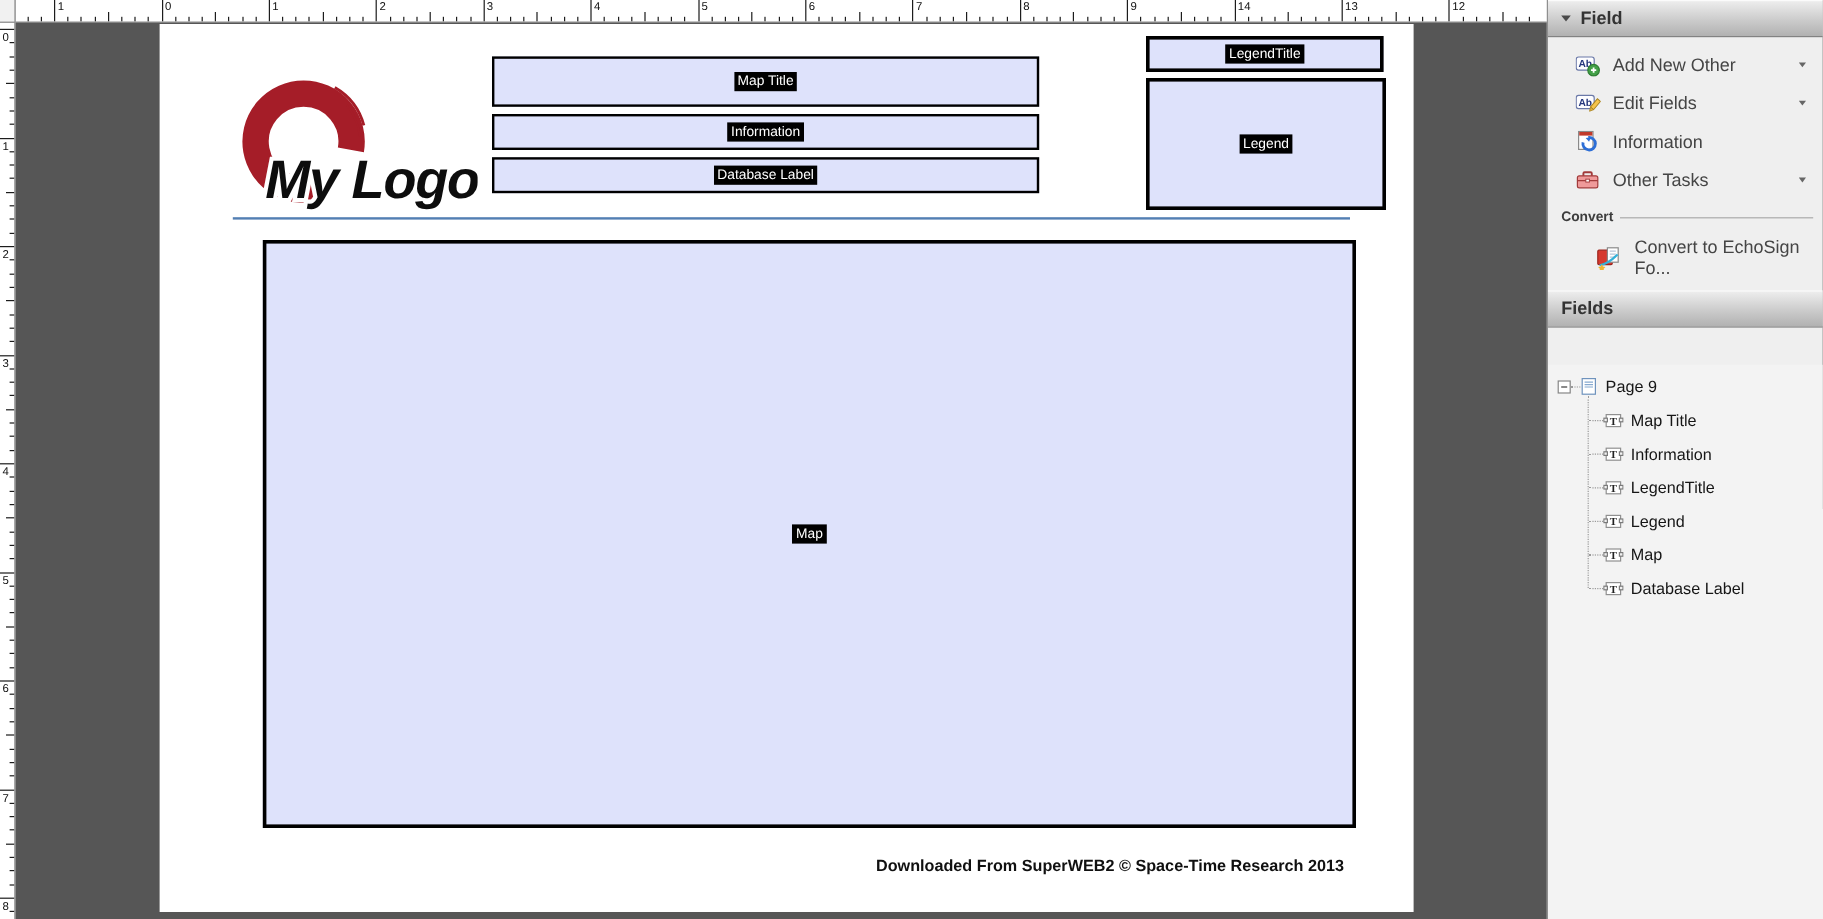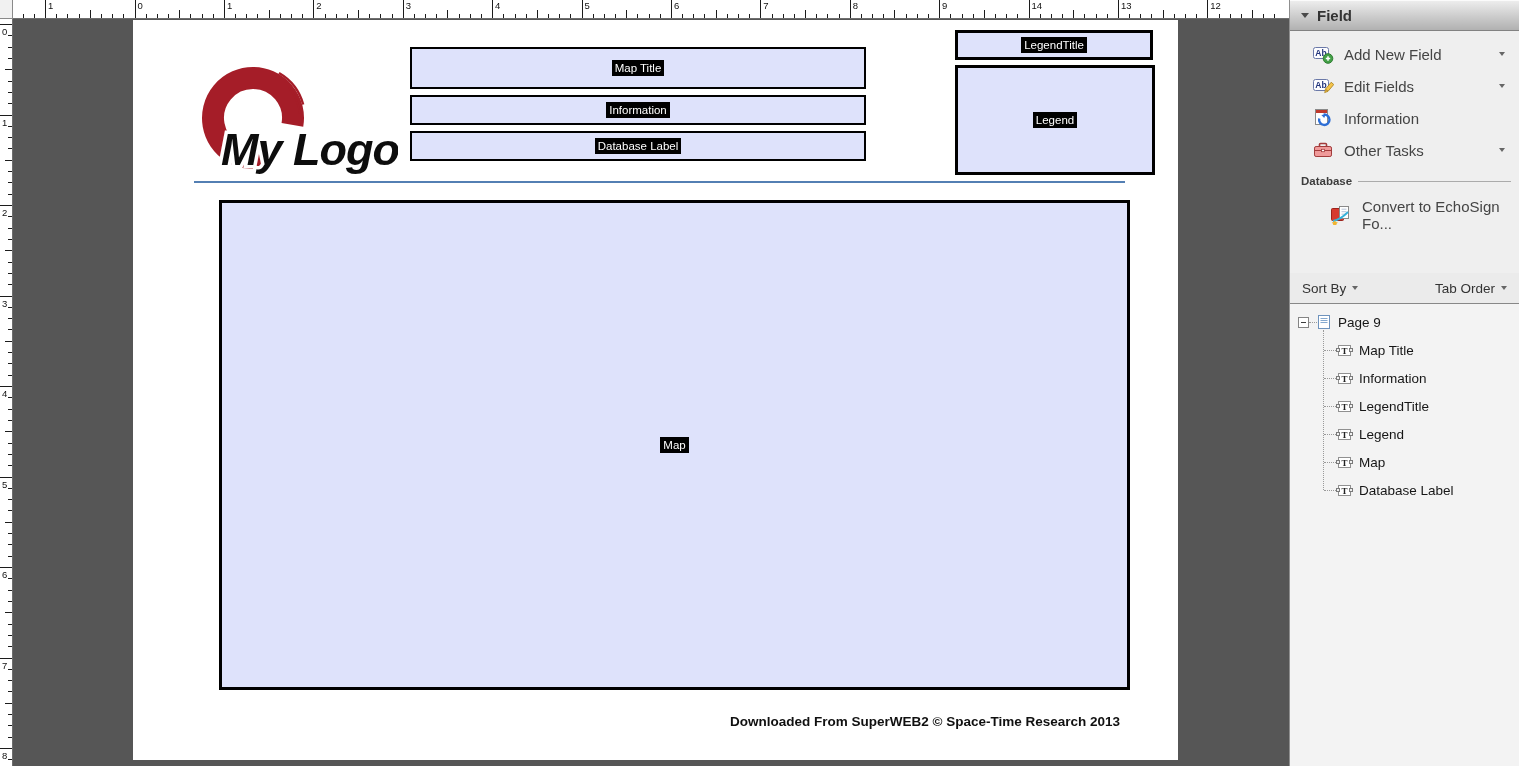--- a/index.html
+++ b/index.html
@@ -330,21 +330,21 @@
   <div id="task-items">
       <div class="task-row" style="top: 38px;">
         <span class="ticon">
           <svg width="21" height="19" viewBox="0 0 21 19">
             <rect x="0.5" y="2.5" width="15" height="11" rx="2" fill="#fdfdff" stroke="#6b79a8"></rect>
             <text x="8" y="11" font-family="Liberation Sans, sans-serif" font-size="8.5" font-weight="bold" fill="#23357c" text-anchor="middle">Ab</text>
             <circle cx="15" cy="13.5" r="4.8" fill="#43a047" stroke="#2e7d32"></circle>
             <path d="M15 11.3v4.4M12.8 13.5h4.4" stroke="#fff" stroke-width="1.5"></path>
           </svg>
         </span>
-        <span>Add New Field</span>
+        <span>Add New Other</span>
         <i class="dd"></i>
       </div>
       <div class="task-row" style="top: 70px;">
         <span class="ticon">
           <svg width="21" height="19" viewBox="0 0 21 19">
             <rect x="0.5" y="2.5" width="15" height="11" rx="2" fill="#fdfdff" stroke="#6b79a8"></rect>
             <text x="8" y="11" font-family="Liberation Sans, sans-serif" font-size="8.5" font-weight="bold" fill="#23357c" text-anchor="middle">Ab</text>
             <g transform="rotate(40 14.5 12)">
               <rect x="13" y="4.5" width="3.4" height="9" fill="#f6c44a" stroke="#a98320" stroke-width="0.8"></rect>
               <path d="M13 13.5l1.7 3.2 1.7-3.2z" fill="#e2b13c" stroke="#a98320" stroke-width="0.6"></path>
@@ -373,48 +373,41 @@
             <path d="M1.5 9.5h17" stroke="#a23b3b" stroke-width="1"></path>
             <rect x="8.5" y="8.3" width="3" height="2.4" fill="#fff" stroke="#a23b3b" stroke-width="0.8"></rect>
           </svg>
         </span>
         <span>Other Tasks</span>
         <i class="dd"></i>
       </div>
     </div>
 
   <div class="echosign-row">
-    <span>Database</span>
+    <span>Convert</span>
     <span class="rule"></span>
   </div>
 
   <div class="task-row echo-item">
     <span class="ticon">
       <svg width="22" height="20" viewBox="0 0 22 20">
         <rect x="1.5" y="3.5" width="12" height="12" rx="1" fill="#d63a2f" stroke="#9c241c"></rect>
         <rect x="9.5" y="1.5" width="9" height="12" fill="#fff" stroke="#8a8a8a"></rect>
         <path d="M11.5 4.2h5M11.5 6.7h5M11.5 9.2h5" stroke="#b9c4d8" stroke-width="1"></path>
         <path d="M3 16 q7 -1 15 -9" fill="none" stroke="#35b1d9" stroke-width="1.8"></path>
         <path d="M4.8 15.2l1 1.9 2.1.3-1.5 1.5.3 2.1-1.9-1-1.9 1 .3-2.1-1.5-1.5 2.1-.3z" fill="#f0b431"></path>
       </svg>
     </span>
     <span>Convert to EchoSign Fo...</span>
   </div>
 
-
-  <div class="sort-bar">
-    <span class="sort-left">
-      <span>Sort By</span>
-      <i class="dd"></i>
-    </span>
-    <span class="sort-right">
-      <span>Tab Order</span>
-      <i class="dd"></i>
-    </span>
+  <div class="panel-header fields-header">
+    <span>Fields</span>
   </div>
+
 
   <div class="tree" id="fields-tree">
       <div class="tree-row" style="top: 4px; padding-left: 8px; gap: 0px;">
         <span class="minus"></span>
         <span style="width: 8px; border-top: 1px dotted rgb(154, 154, 154); height: 0px;"></span>
         <span style="display: flex; margin-right: 7px;">
           <svg width="14" height="16" viewBox="0 0 14 16">
             <rect x="1.5" y="1.5" width="11" height="13" fill="#fff" stroke="#6f93bd"></rect>
             <path d="M3.5 4.5h7M3.5 6.5h7M3.5 8.5h7" stroke="#86a9cf" stroke-width="1"></path>
           </svg>

